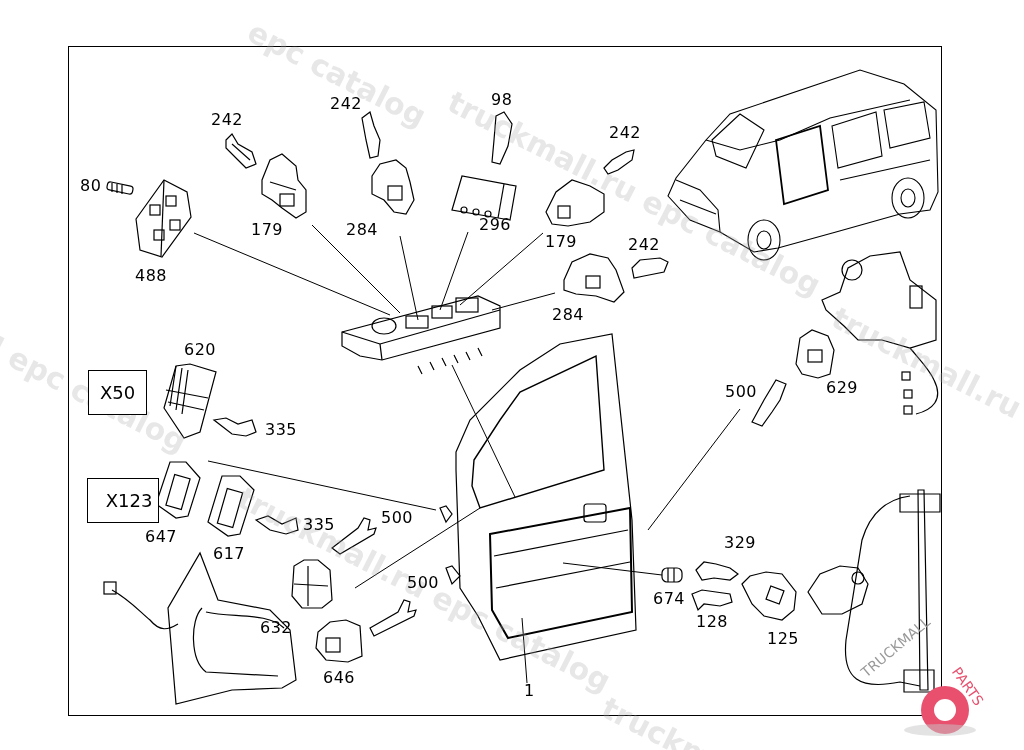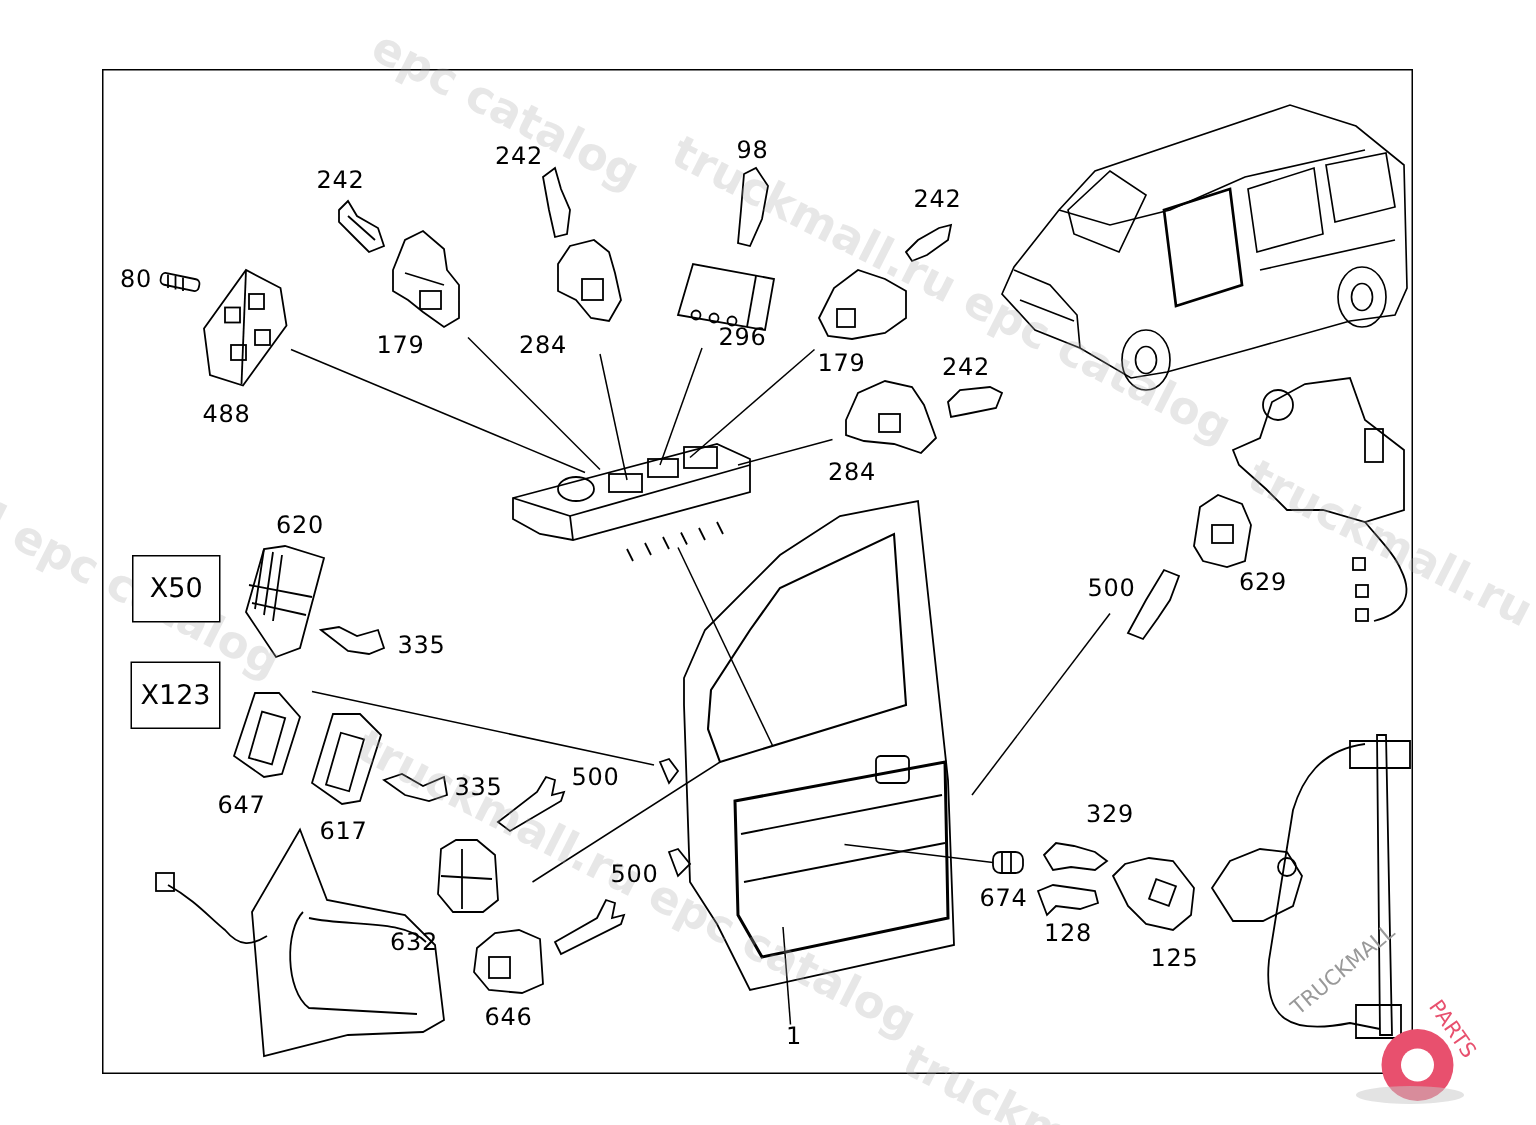--- a/index.html
+++ b/index.html
@@ -275,18 +275,18 @@
 <span class="lbl" style="left:725px;top:384px;">500</span>
 <span class="lbl" style="left:826px;top:380px;">629</span>
 <span class="lbl" style="left:703px;top:535px;margin-left:21px;">329</span>
 <span class="lbl" style="left:653px;top:591px;">674</span>
 <span class="lbl" style="left:696px;top:614px;">128</span>
 <span class="lbl" style="left:767px;top:631px;">125</span>
 
 <div class="connbox" style="left:88px;top:370px;width:57px;height:43px;">
   <span>X50</span>
 </div>
-<div class="connbox" style="left:87px;top:441px;width:58px;height:43px;">
+<div class="connbox" style="left:87px;top:478px;width:58px;height:43px;padding-left:12px;">
   <span>X123</span>
 </div>
 
 <span class="logo-text" style="left:858px;top:668px;color:#999;transform:rotate(-40deg);transform-origin:left top;font-size:14px;">TRUCKMALL</span>
 <span class="logo-text" style="left:962px;top:664px;color:#e8506e;transform:rotate(55deg);transform-origin:left top;font-size:14px;">PARTS</span>
 
 </body></html>

